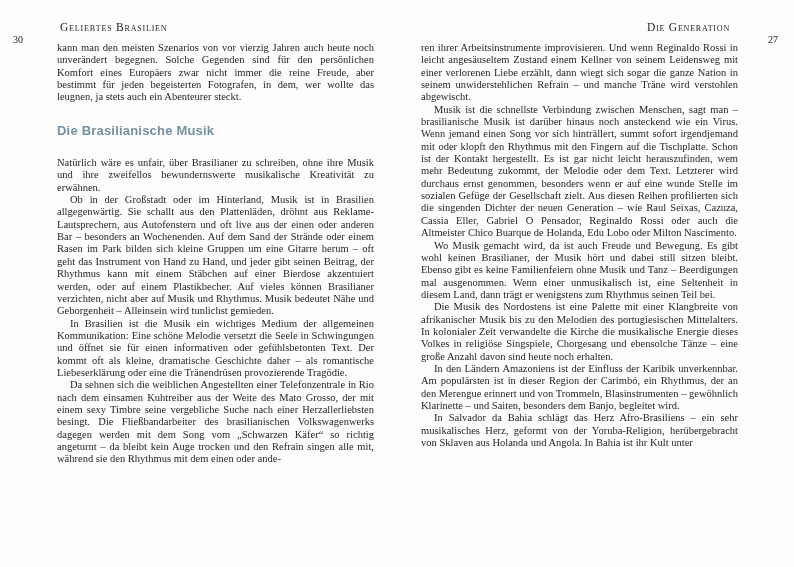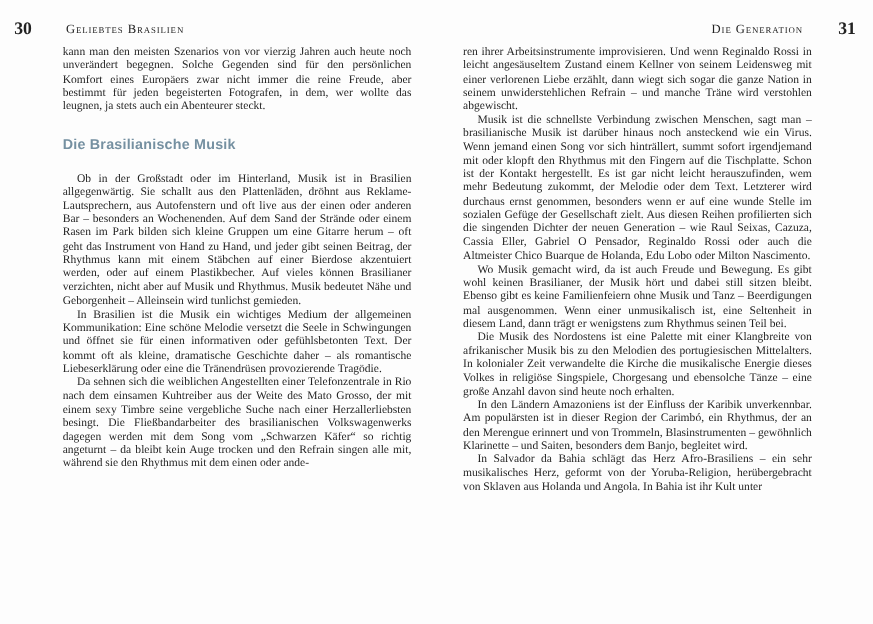--- a/index.html
+++ b/index.html
@@ -21,23 +21,23 @@
     position: absolute;
     top: 21px;
     font-size: 11.5px;
     font-variant: small-caps;
     letter-spacing: 0.8px;
     color: #222;
     white-space: nowrap;
   }
   .page-number {
     position: absolute;
-    top: 18px;
-    font-size: 16px;
-    font-weight: bold;
+    top: 34px;
+    font-size: 10px;
+    font-weight: normal;
     color: #222;
   }
   #pn-left   { left: 13px; }
   #rh-left   { left: 60px; }
   #rh-right  { right: 64px; }
   #pn-right  { right: 16px; }
 
   
   .column {
     position: absolute;
@@ -69,25 +69,26 @@
 </style>
 </head>
 <body>
 
 <div class="spread" style="background: rgb(253, 253, 253); color: rgb(31, 31, 31);">
 
   <div class="page-number" id="pn-left">30</div>
   <div class="running-head" id="rh-left">Geliebtes Brasilien</div>
 
   <div class="running-head" id="rh-right">Die Generation</div>
-  <div class="page-number" id="pn-right">31</div>
+  <div class="page-number" id="pn-right">27</div>
 
   <div class="column" id="col-left">
     <p>kann man den meisten Szenarios von vor vierzig Jahren auch heute noch unverändert begegnen. Solche Gegenden sind für den persönlichen Komfort eines Europäers zwar nicht immer die reine Freude, aber bestimmt für jeden begeisterten Fotografen, in dem, wer wollte das leugnen, ja stets auch ein Abenteurer steckt.</p>
     <h2 class="section-heading">Die Brasilianische Musik</h2>
+    <p>Natürlich wäre es unfair, über Brasilianer zu schreiben, ohne ihre Musik und ihre zweifellos bewundernswerte musikalische Kreativität zu erwähnen.</p>
     <p class="indent">Ob in der Großstadt oder im Hinterland, Musik ist in Brasilien allgegenwärtig. Sie schallt aus den Plattenläden, dröhnt aus Reklame-Lautsprechern, aus Autofenstern und oft live aus der einen oder anderen Bar – besonders an Wochenenden. Auf dem Sand der Strände oder einem Rasen im Park bilden sich kleine Gruppen um eine Gitarre herum – oft geht das Instrument von Hand zu Hand, und jeder gibt seinen Beitrag, der Rhythmus kann mit einem Stäbchen auf einer Bierdose akzentuiert werden, oder auf einem Plastikbecher. Auf vieles können Brasilianer verzichten, nicht aber auf Musik und Rhythmus. Musik bedeutet Nähe und Geborgenheit – Alleinsein wird tunlichst gemieden.</p>
     <p class="indent">In Brasilien ist die Musik ein wichtiges Medium der allgemeinen Kommunikation: Eine schöne Melodie versetzt die Seele in Schwingungen und öffnet sie für einen informativen oder gefühlsbetonten Text. Der kommt oft als kleine, dramatische Geschichte daher – als romantische Liebeserklärung oder eine die Tränendrüsen provozierende Tragödie.</p>
     <p class="indent">Da sehnen sich die weiblichen Angestellten einer Telefonzentrale in Rio nach dem einsamen Kuhtreiber aus der Weite des Mato Grosso, der mit einem sexy Timbre seine vergebliche Suche nach einer Herzallerliebsten besingt. Die Fließbandarbeiter des brasilianischen Volkswagenwerks dagegen werden mit dem Song vom „Schwarzen Käfer“ so richtig angeturnt – da bleibt kein Auge trocken und den Refrain singen alle mit, während sie den Rhythmus mit dem einen oder ande-</p>
   </div>
 
   <div class="column" id="col-right">
     <p>ren ihrer Arbeitsinstrumente improvisieren. Und wenn Reginaldo Rossi in leicht angesäuseltem Zustand einem Kellner von seinem Leidensweg mit einer verlorenen Liebe erzählt, dann wiegt sich sogar die ganze Nation in seinem unwiderstehlichen Refrain – und manche Träne wird verstohlen abgewischt.</p>
     <p class="indent">Musik ist die schnellste Verbindung zwischen Menschen, sagt man – brasilianische Musik ist darüber hinaus noch ansteckend wie ein Virus. Wenn jemand einen Song vor sich hinträllert, summt sofort irgendjemand mit oder klopft den Rhythmus mit den Fingern auf die Tischplatte. Schon ist der Kontakt hergestellt. Es ist gar nicht leicht herauszufinden, wem mehr Bedeutung zukommt, der Melodie oder dem Text. Letzterer wird durchaus ernst genommen, besonders wenn er auf eine wunde Stelle im sozialen Gefüge der Gesellschaft zielt. Aus diesen Reihen profilierten sich die singenden Dichter der neuen Generation – wie Raul Seixas, Cazuza, Cassia Eller, Gabriel O Pensador, Reginaldo Rossi oder auch die Altmeister Chico Buarque de Holanda, Edu Lobo oder Milton Nascimento.</p>
     <p class="indent">Wo Musik gemacht wird, da ist auch Freude und Bewegung. Es gibt wohl keinen Brasilianer, der Musik hört und dabei still sitzen bleibt. Ebenso gibt es keine Familienfeiern ohne Musik und Tanz – Beerdigungen mal ausgenommen. Wenn einer unmusikalisch ist, eine Seltenheit in diesem Land, dann trägt er wenigstens zum Rhythmus seinen Teil bei.</p>
     <p class="indent">Die Musik des Nordostens ist eine Palette mit einer Klangbreite von afrikanischer Musik bis zu den Melodien des portugiesischen Mittelalters. In kolonialer Zeit verwandelte die Kirche die musikalische Energie dieses Volkes in religiöse Singspiele, Chorgesang und ebensolche Tänze – eine große Anzahl davon sind heute noch erhalten.</p>

